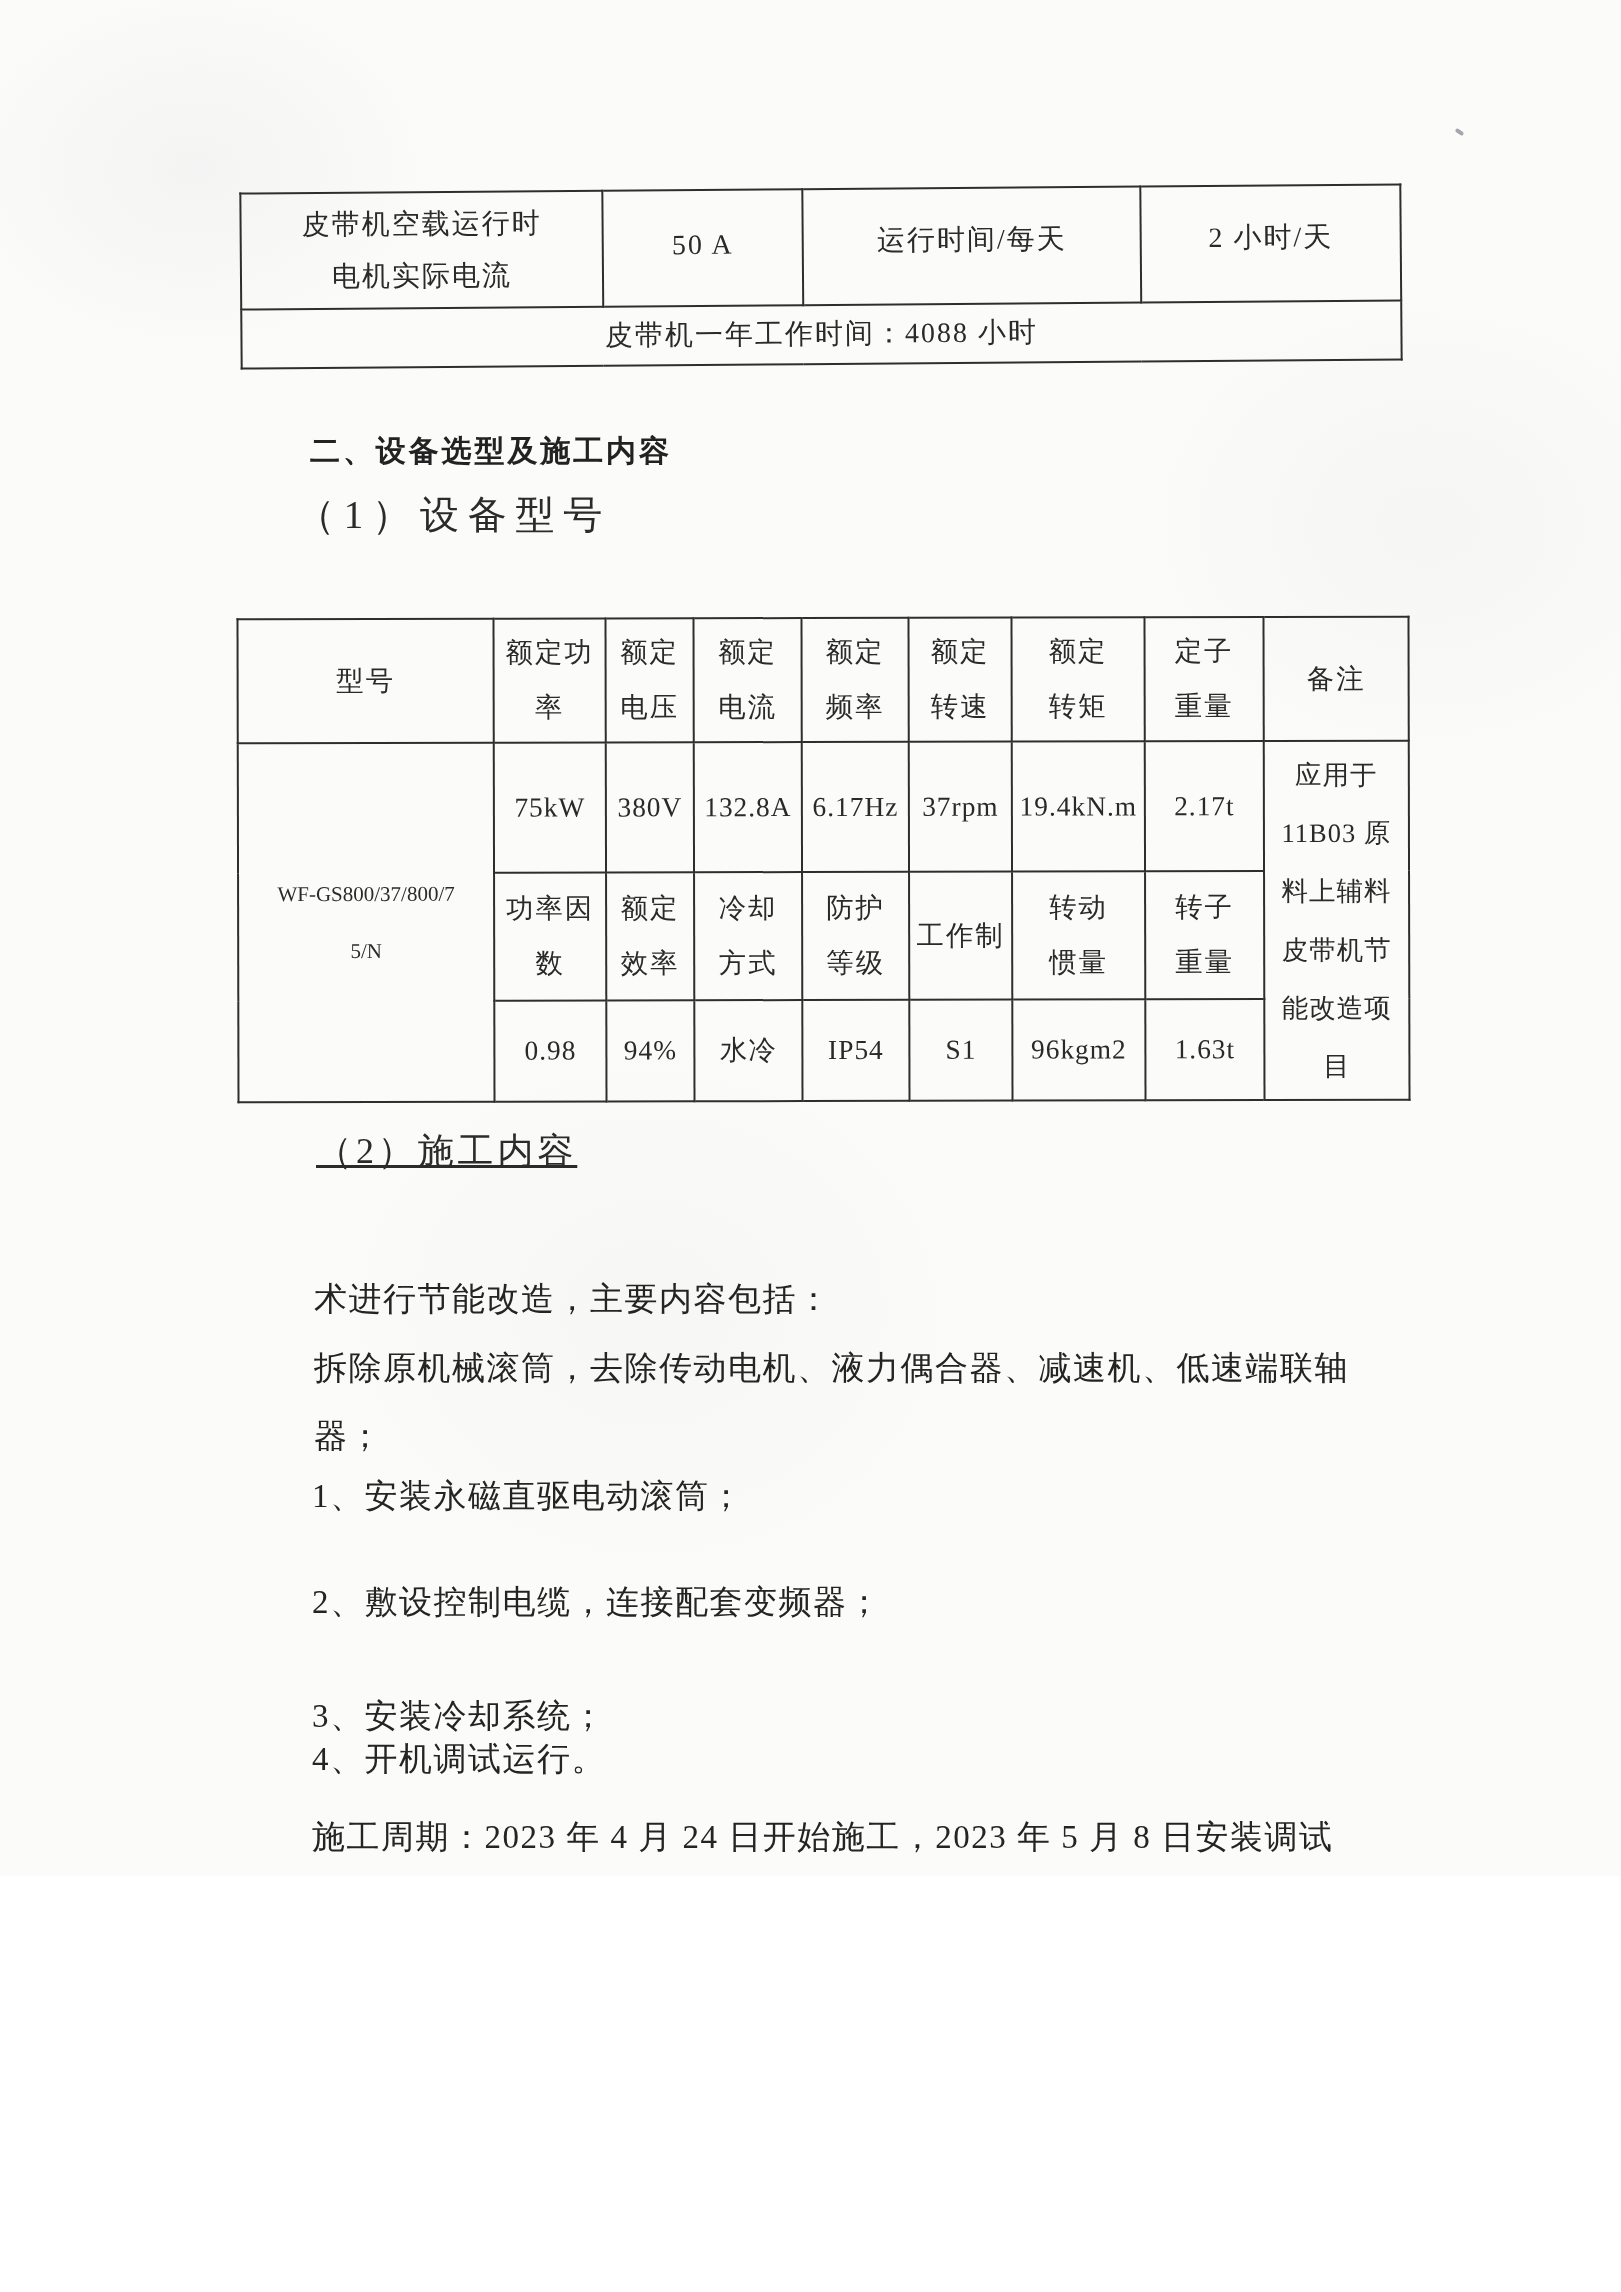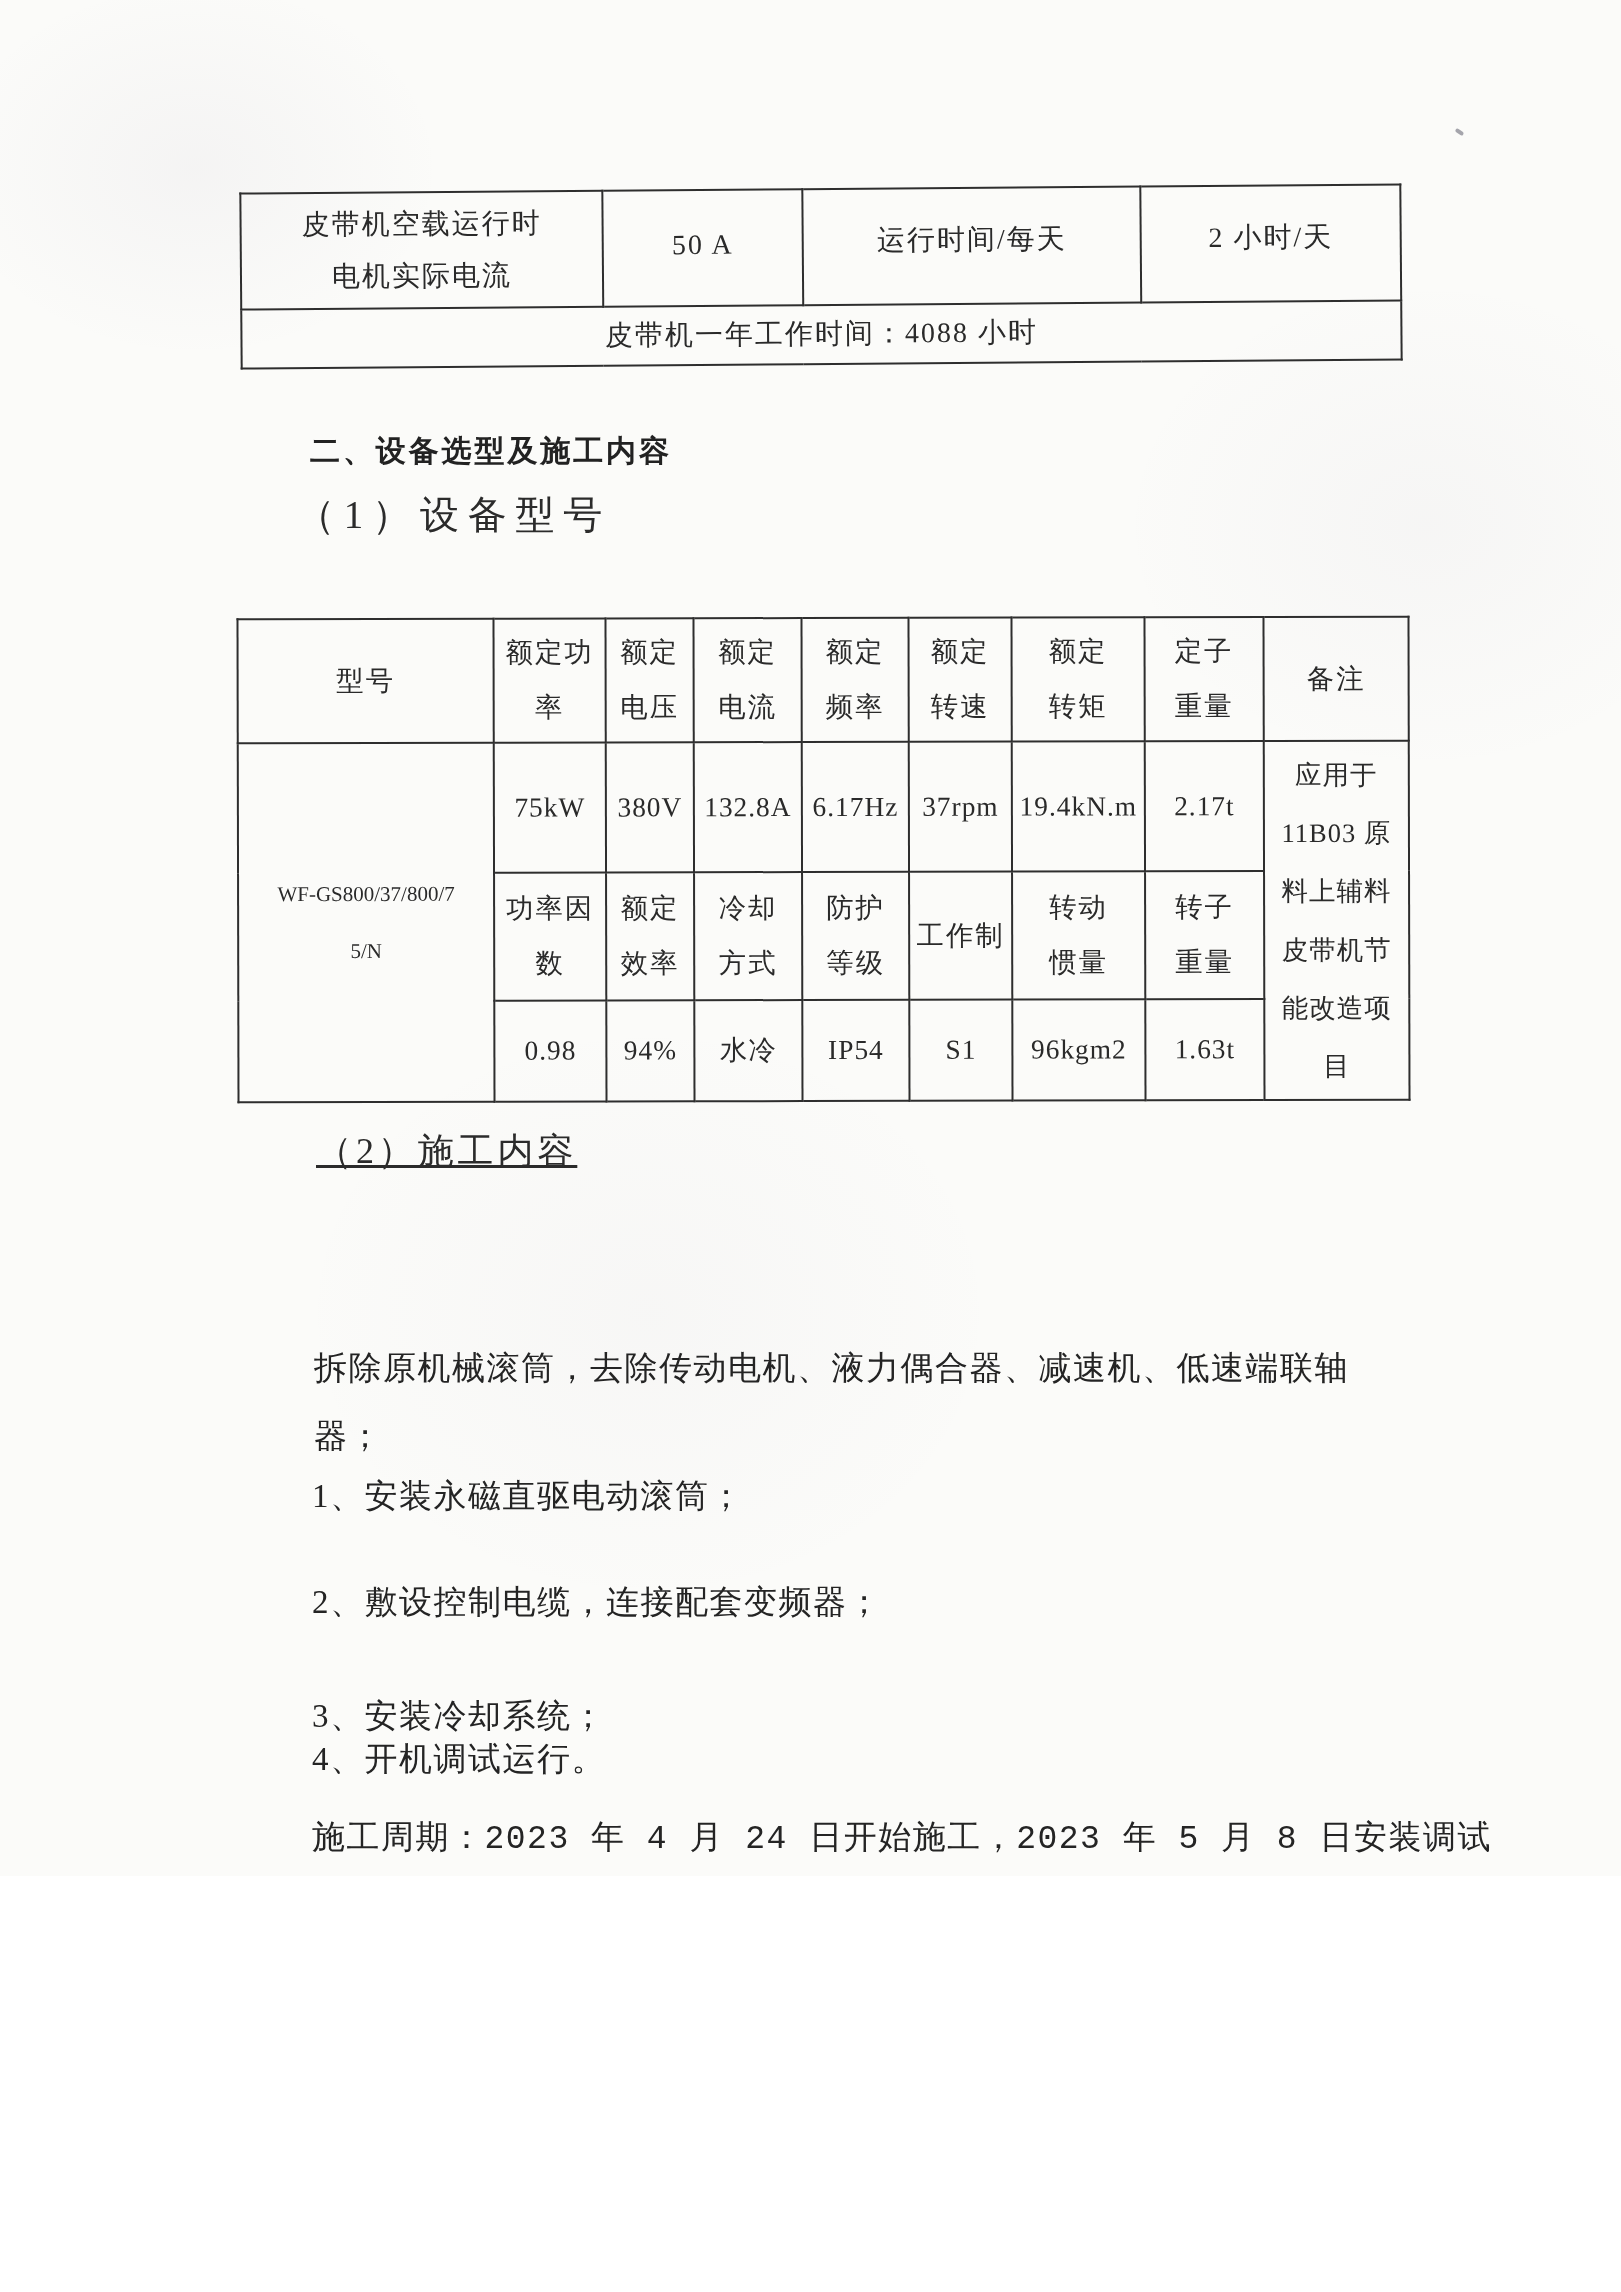--- a/index.html
+++ b/index.html
@@ -197,22 +197,23 @@
       <td class="val">IP54</td>
       <td class="val">S1</td>
       <td class="val">96kgm2</td>
       <td class="val">1.63t</td>
     </tr>
   </tbody>
     </table>
 
   <div class="sub2-heading">（2）施工内容</div>
 
+  <div class="bodyline" style="left:314px; top:1277px;">术进行节能改造，主要内容包括：</div>
   <div class="bodyline" style="left:314px; top:1346px;">拆除原机械滚筒，去除传动电机、液力偶合器、减速机、低速端联轴</div>
   <div class="bodyline" style="left:314px; top:1414px;">器；</div>
   <div class="bodyline" style="left:312px; top:1474px;">1、安装永磁直驱电动滚筒；</div>
   <div class="bodyline" style="left:312px; top:1580px;">2、敷设控制电缆，连接配套变频器；</div>
   <div class="bodyline" style="left:312px; top:1658px;margin-top:36px;">3、安装冷却系统；</div>
   <div class="bodyline" style="left:312px; top:1737px;">4、开机调试运行。</div>
-  <div class="bodyline" style="left:312px; top:1815px;font-family:Liberation Mono, monospace;">施工周期：2023 年 4 月 24 日开始施工，2023 年 5 月 8 日安装调试</div>
+  <div class="bodyline" style="left:312px; top:1815px;">施工周期：2023 年 4 月 24 日开始施工，2023 年 5 月 8 日安装调试</div>
 
 </div>
 
 
 </body></html>

